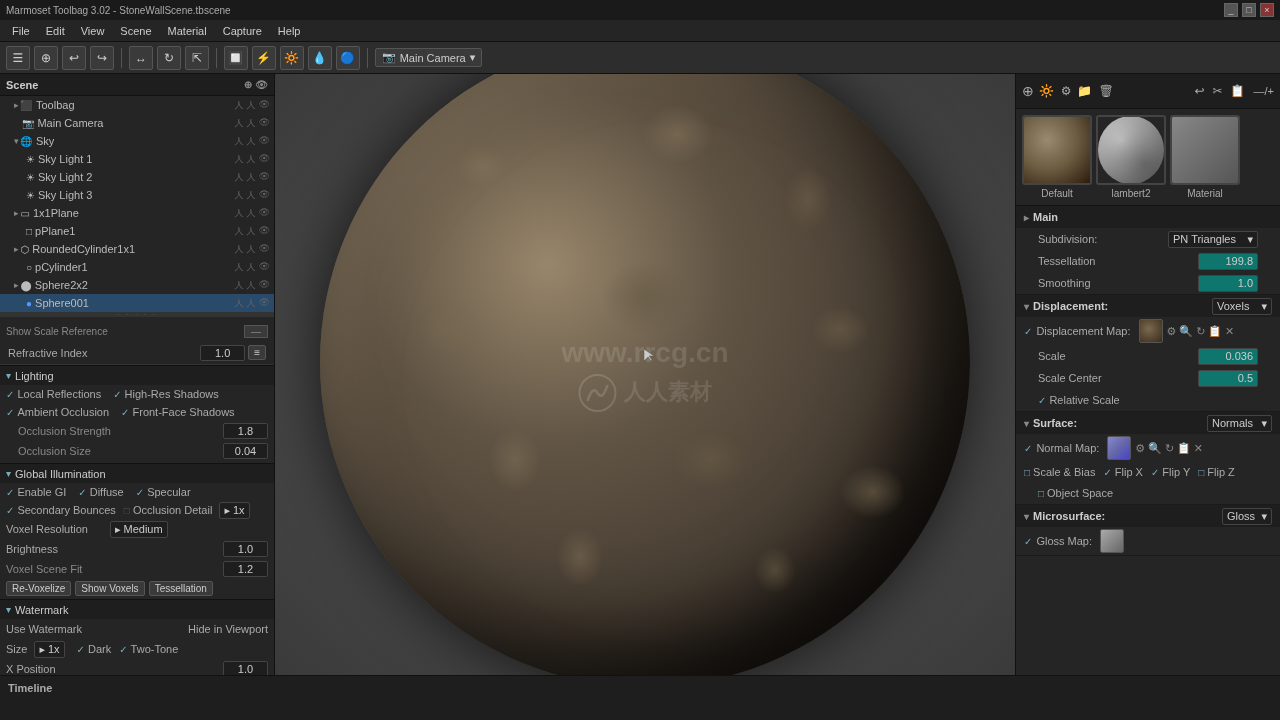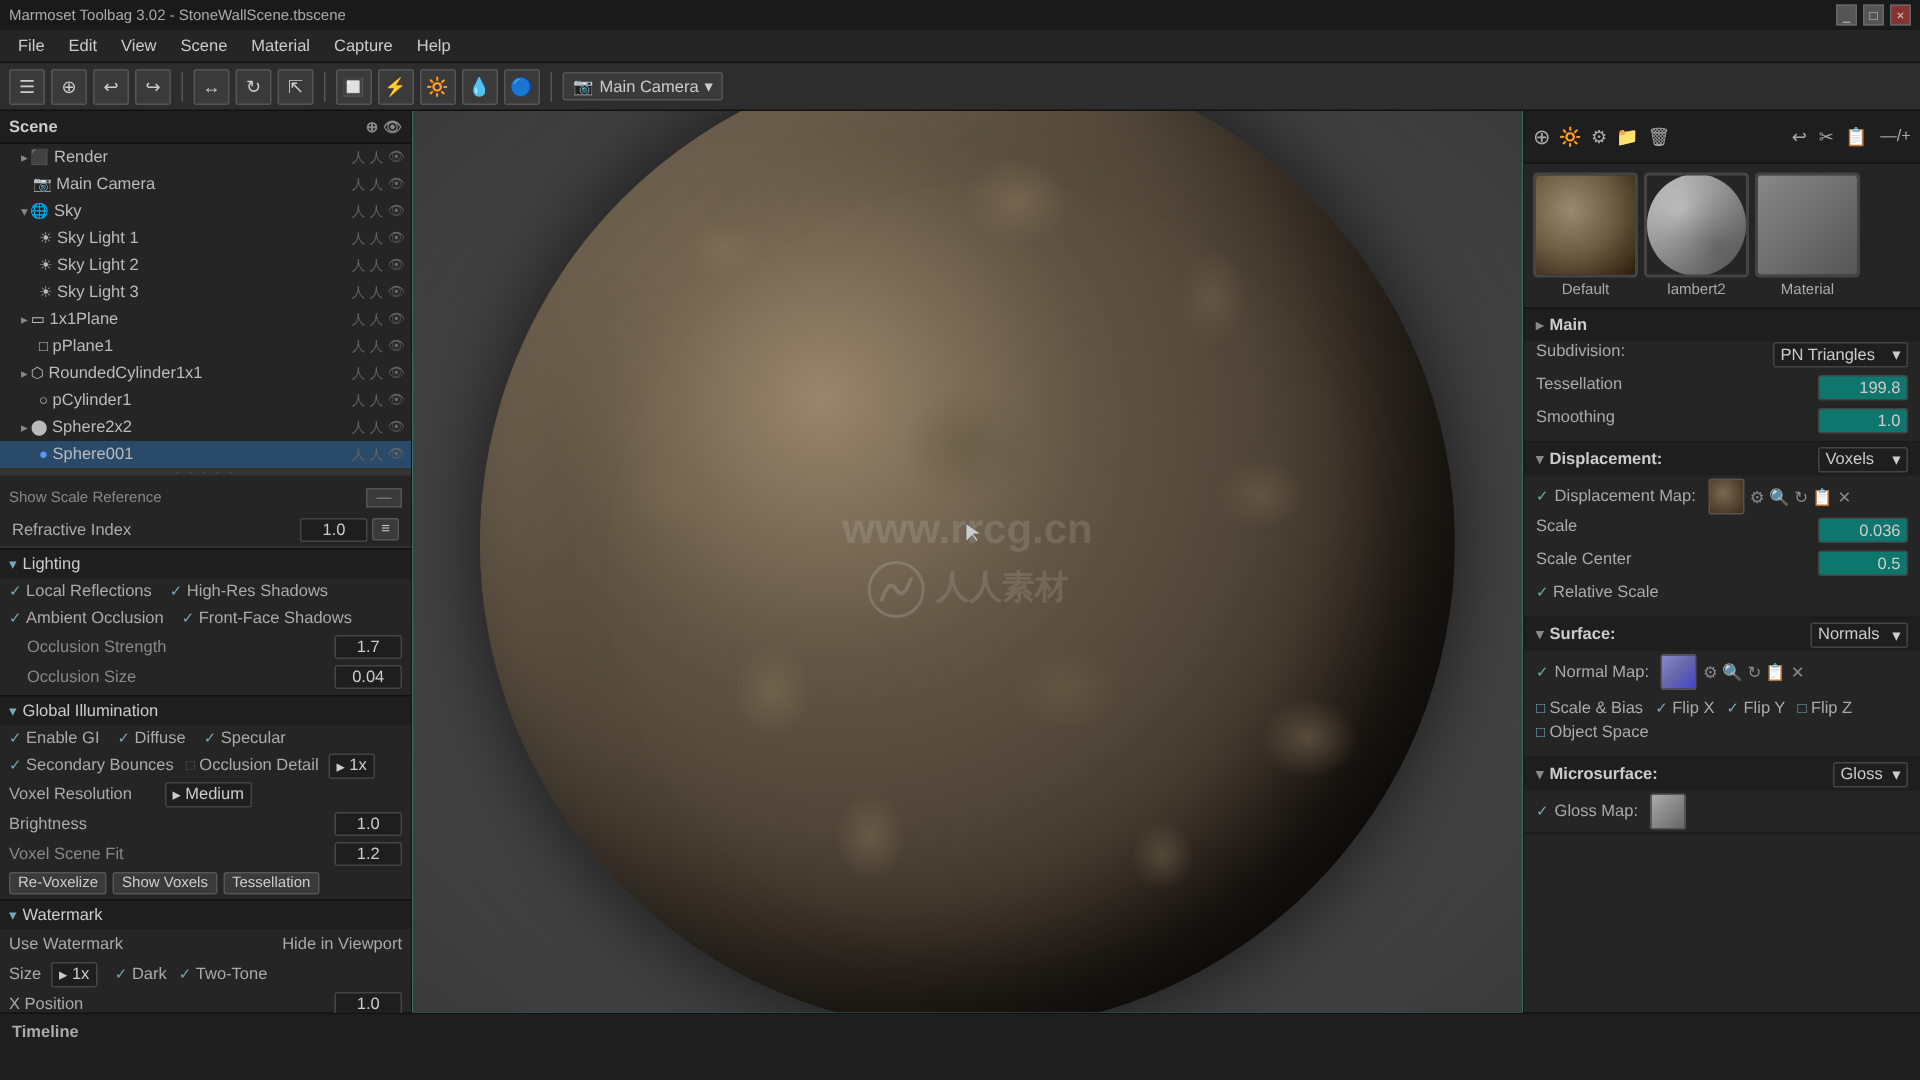--- a/index.html
+++ b/index.html
@@ -260,21 +260,21 @@
       align-items: center;
       height: 24px;
       padding: 0 8px;
       border-bottom: 1px solid #333;
     }
 
     
     .viewport {
       flex: 1;
       position: relative;
-      background: #5eead4;
+      background: #f9a8d4;
       overflow: hidden;
     }
     .viewport-canvas {
       width: 100%;
       height: 100%;
       background: radial-gradient(ellipse at center, #5a5a5a 0%, #3a3a3a 100%);
       position: relative;
     }
     .stone-sphere {
       position: absolute;
@@ -399,23 +399,23 @@
       align-items: center;
       padding: 0 8px;
       font-size: 11px;
       font-weight: bold;
       color: #ccc;
       cursor: pointer;
     }
     .rprop-header .arrow { color: #888; margin-right: 4px; font-size: 10px; }
     .rprop-row {
       display: flex;
-      align-items: flex-start;
+      align-items: center;
       height: 22px;
-      padding: 0 8px;
+      padding: 0 22px;
     }
     .rprop-label {
       font-size: 11px;
       color: #aaa;
       flex: 1;
     }
     .rprop-value {
       background: #0f766e;
       border: 1px solid #444;
       border-radius: 2px;
@@ -584,21 +584,21 @@
         <div class="panel-header-icons">
           <span style="color:#888;font-size:10px;">⊕</span>
           <span style="color:#888;font-size:10px;">👁</span>
         </div>
       </div>
 
       <div class="tree-item">
         <span class="indent" style="width:8px;"></span>
         <span class="collapse-arrow">▸</span>
         <span class="icon">⬛</span>
-        <span>Render</span>
+        <span>Toolbag</span>
         <div class="vis-icons">
           <span>人</span>
           <span>人</span>
           <span>👁</span>
         </div>
       </div>
 
       <div class="tree-item">
         <span class="indent" style="width:16px;"></span>
         <span class="icon">📷</span>
@@ -762,21 +762,21 @@
             <span class="cb">✓</span>
             <span>Ambient Occlusion</span>
           </div>
           <div class="checkbox-item" style="margin-left:8px;">
             <span class="cb">✓</span>
             <span>Front-Face Shadows</span>
           </div>
         </div>
         <div class="prop-row indent-row">
           <span class="prop-label sub-label">Occlusion Strength</span>
-          <div class="prop-value">1.7</div>
+          <div class="prop-value">1.8</div>
         </div>
         <div class="prop-row indent-row">
           <span class="prop-label sub-label">Occlusion Size</span>
           <div class="prop-value">0.04</div>
         </div>
       </div>
 
       <div class="prop-section">
         <div class="prop-section-header">
           <span class="check cb">▾</span>

